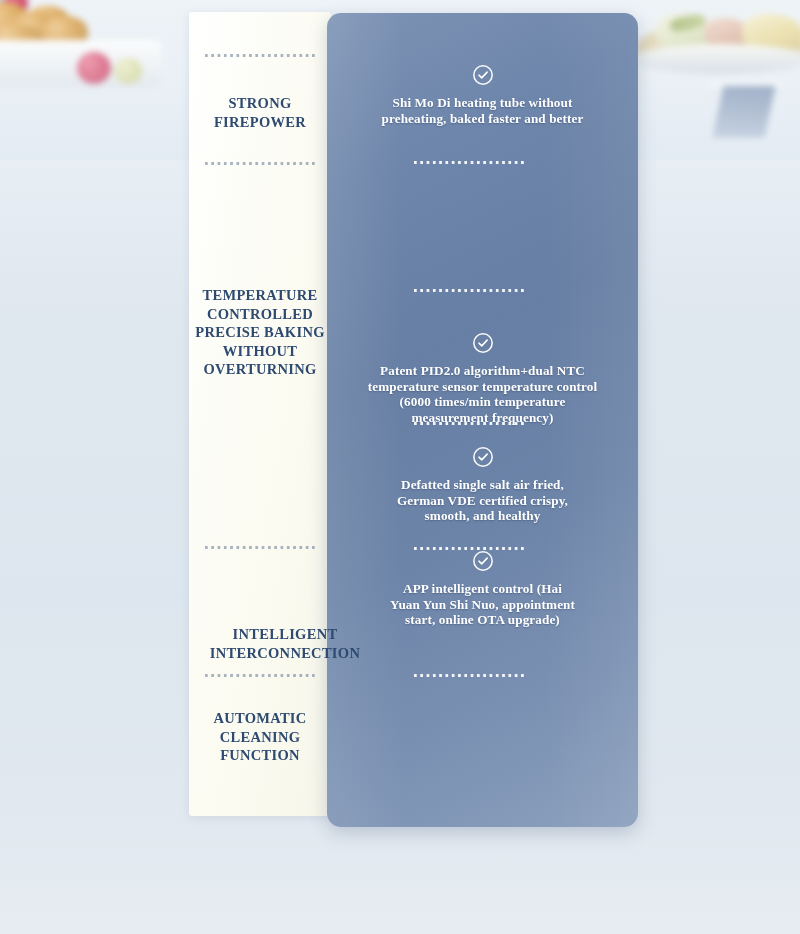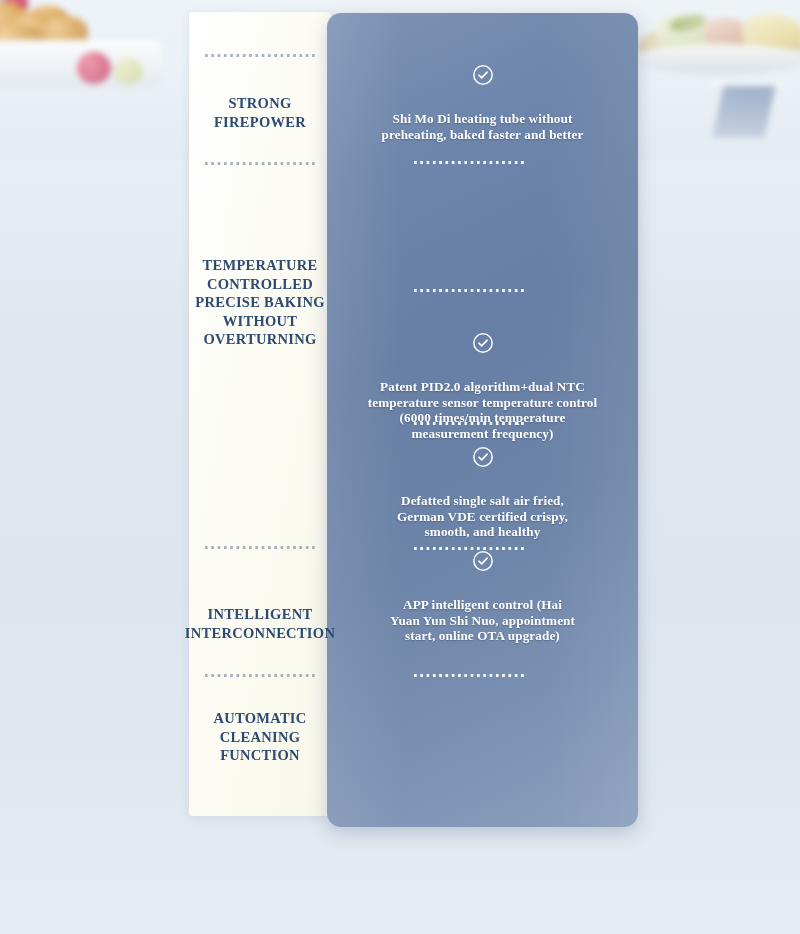--- a/index.html
+++ b/index.html
@@ -211,21 +211,21 @@
     justify-content: center;
     align-items: center;
     height: 24px;
   }
   .check-icon {
     display: block;
     width: 22px;
     height: 22px;
   }
   .feature-text {
-    margin-top: 24px;
+    margin-top: 8px;
     color: #ffffff;
     font-family: "Liberation Serif", serif;
     font-weight: bold;
     font-size: 13.2px;
     line-height: 15.6px;
     letter-spacing: .1px;
     text-shadow: 0 1px 1.5px rgba(45,65,95,.45);
     padding: 0 10px;
   }
   .dots-right {
@@ -275,27 +275,27 @@
   <div class="left-col">
 
     <div class="dots-left" style="top:42px;"></div>
 
     <div class="cat-label" style="top:82px;">
       <span>STRONG<br>FIREPOWER</span>
     </div>
 
     <div class="dots-left" style="top:150px;"></div>
 
-    <div class="cat-label" style="top:244px;">
+    <div class="cat-label" style="top:274px;">
       <span>TEMPERATURE<br>CONTROLLED<br>PRECISE BAKING<br>WITHOUT<br>OVERTURNING</span>
     </div>
 
     <div class="dots-left" style="top:534px;"></div>
 
-    <div class="cat-label" style="top:593px;">
+    <div class="cat-label" style="top:613px;margin-left:25px;">
       <span>INTELLIGENT<br>INTERCONNECTION</span>
     </div>
 
     <div class="dots-left" style="top:662px;"></div>
 
     <div class="cat-label" style="top:697px;">
       <span>AUTOMATIC<br>CLEANING<br>FUNCTION</span>
     </div>
   </div>
 

